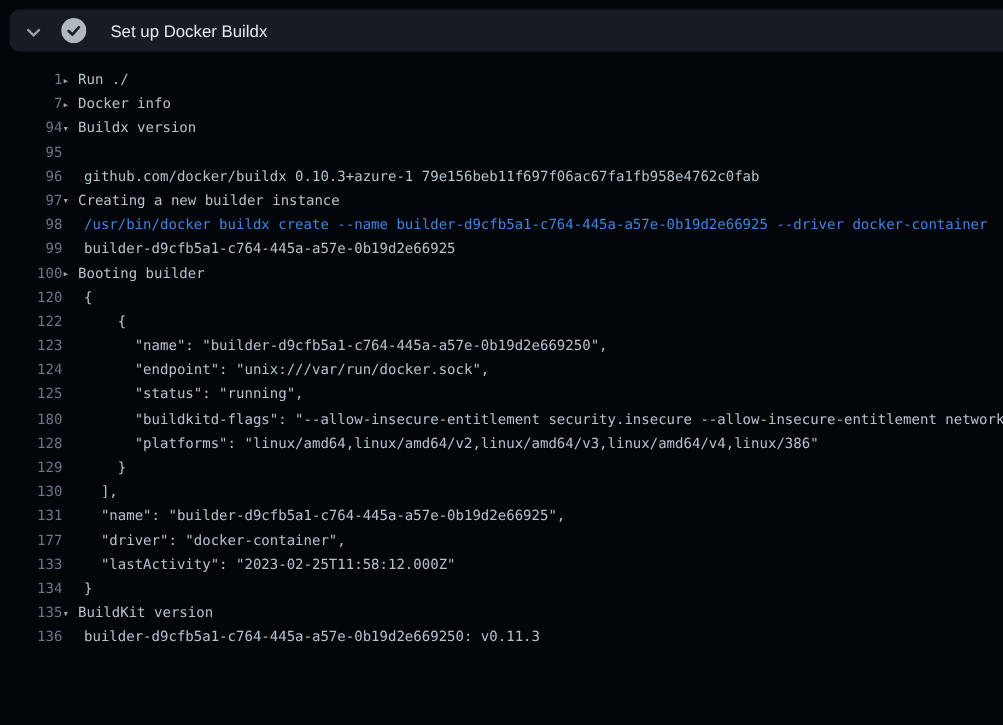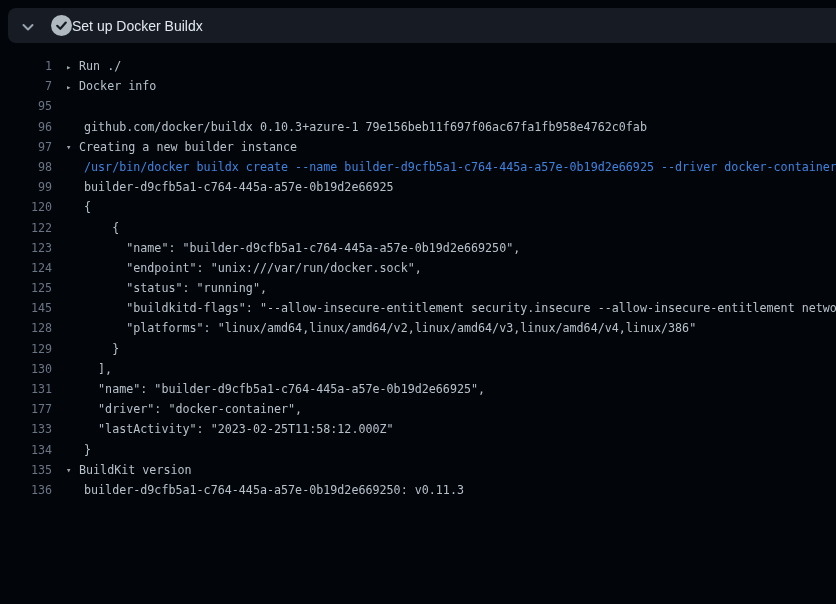--- a/index.html
+++ b/index.html
@@ -25,21 +25,21 @@
     width: 14px; height: 14px;
     display: inline-block;
     flex: 0 0 auto;
   }
   .status-circle {
     margin-left: 16px;
     width: 21px; height: 21px;
     flex: 0 0 auto;
   }
   .step-title {
-    margin-left: 0;
+    margin-left: 20px;
     font-family: "Liberation Sans", "DejaVu Sans", sans-serif;
     font-size: 14px;
     color: #e2e8ee;
     white-space: nowrap;
   }
 
   
   .log {
     position: absolute;
     left: 0; top: 44px; right: 0; bottom: 0;
@@ -55,21 +55,20 @@
   }
   .num {
     flex: 0 0 52px;
     width: 52px;
     text-align: right;
     color: #6b7584;
     cursor: pointer;
     user-select: none;
   }
   .body {
-    margin-left: 14px;
     overflow: hidden;
     white-space: pre;
     color: #b7c1ca;
   }
   .row.group .body { cursor: pointer; }
   .arrow {
     display: inline-block;
     width: 13px;
     font-size: 9px;
     color: #9aa4ae;
@@ -92,31 +91,33 @@
       <circle cx="10.5" cy="10.5" r="10.5" fill="#b0b8c0"></circle>
       <polyline points="6.2,10.8 9.3,13.8 14.8,7.6" fill="none" stroke="#171c24" stroke-width="2.2" stroke-linecap="round" stroke-linejoin="round"></polyline>
     </svg>
   </span>
   <span class="step-title">Set up Docker Buildx</span>
 </div>
 
 <div class="log">
     <div class="row group"><span class="num">1</span><span class="body"><span class="arrow">▸</span><span>Run ./</span></span></div>
     <div class="row group"><span class="num">7</span><span class="body"><span class="arrow">▸</span><span>Docker info</span></span></div>
+    <div class="row group"><span class="num">94</span><span class="body"><span class="arrow">▾</span><span>Buildx version</span></span></div>
     <div class="row cmd"><span class="num">95</span></div>
     <div class="row plain"><span class="num">96</span><span class="body">github.com/docker/buildx 0.10.3+azure-1 79e156beb11f697f06ac67fa1fb958e4762c0fab</span></div>
     <div class="row group"><span class="num">97</span><span class="body"><span class="arrow">▾</span><span>Creating a new builder instance</span></span></div>
     <div class="row cmd"><span class="num">98</span><span class="body">/usr/bin/docker buildx create --name builder-d9cfb5a1-c764-445a-a57e-0b19d2e66925 --driver docker-container</span></div>
     <div class="row plain"><span class="num">99</span><span class="body">builder-d9cfb5a1-c764-445a-a57e-0b19d2e66925</span></div>
+    <div class="row group"><span class="num">100</span><span class="body"><span class="arrow">▸</span><span>Booting builder</span></span></div>
     <div class="row plain"><span class="num">120</span><span class="body">{</span></div>
     <div class="row plain"><span class="num">122</span><span class="body">    {</span></div>
     <div class="row plain"><span class="num">123</span><span class="body">      "name": "builder-d9cfb5a1-c764-445a-a57e-0b19d2e669250",</span></div>
     <div class="row plain"><span class="num">124</span><span class="body">      "endpoint": "unix:///var/run/docker.sock",</span></div>
     <div class="row plain"><span class="num">125</span><span class="body">      "status": "running",</span></div>
-    <div class="row plain"><span class="num">145</span><span class="body">      "buildkitd-flags": "--allow-insecure-entitlement security.insecure --allow-insecure-entitlement network.host",</span></div>
+    <div class="row plain"><span class="num">180</span><span class="body">      "buildkitd-flags": "--allow-insecure-entitlement security.insecure --allow-insecure-entitlement network.host",</span></div>
     <div class="row plain"><span class="num">128</span><span class="body">      "platforms": "linux/amd64,linux/amd64/v2,linux/amd64/v3,linux/amd64/v4,linux/386"</span></div>
     <div class="row plain"><span class="num">129</span><span class="body">    }</span></div>
     <div class="row plain"><span class="num">130</span><span class="body">  ],</span></div>
     <div class="row plain"><span class="num">131</span><span class="body">  "name": "builder-d9cfb5a1-c764-445a-a57e-0b19d2e66925",</span></div>
     <div class="row plain"><span class="num">177</span><span class="body">  "driver": "docker-container",</span></div>
     <div class="row plain"><span class="num">133</span><span class="body">  "lastActivity": "2023-02-25T11:58:12.000Z"</span></div>
     <div class="row plain"><span class="num">134</span><span class="body">}</span></div>
     <div class="row group"><span class="num">135</span><span class="body"><span class="arrow">▾</span><span>BuildKit version</span></span></div>
     <div class="row plain"><span class="num">136</span><span class="body">builder-d9cfb5a1-c764-445a-a57e-0b19d2e669250: v0.11.3</span></div>
   </div>

